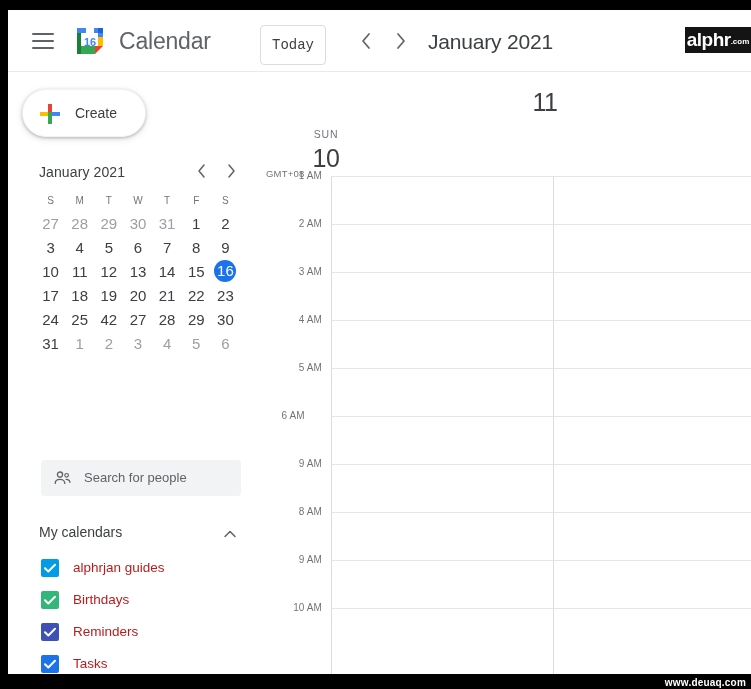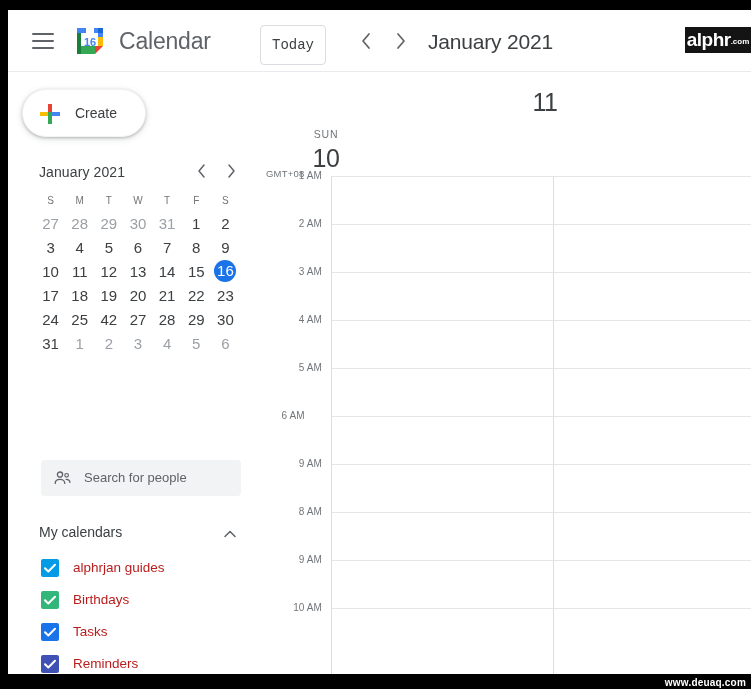--- a/index.html
+++ b/index.html
@@ -603,34 +603,34 @@
           </div>
           <div class="cal-row">
             <div class="cal-check" style="background: rgb(51, 182, 121);">
               <svg width="18" height="18" viewBox="0 0 18 18">
                 <path d="M4 9.3 L7.3 12.5 L14 5.8" stroke="#ffffff" stroke-width="2" fill="none" stroke-linecap="round" stroke-linejoin="round"></path>
               </svg>
             </div>
             <div class="cal-name">Birthdays</div>
           </div>
           <div class="cal-row">
+            <div class="cal-check" style="background: rgb(63, 81, 181);">
+              <svg width="18" height="18" viewBox="0 0 18 18">
+                <path d="M4 9.3 L7.3 12.5 L14 5.8" stroke="#ffffff" stroke-width="2" fill="none" stroke-linecap="round" stroke-linejoin="round"></path>
+              </svg>
+            </div>
+            <div class="cal-name">Reminders</div>
+          </div>
+          <div class="cal-row">
             <div class="cal-check" style="background: rgb(26, 115, 232);">
               <svg width="18" height="18" viewBox="0 0 18 18">
                 <path d="M4 9.3 L7.3 12.5 L14 5.8" stroke="#ffffff" stroke-width="2" fill="none" stroke-linecap="round" stroke-linejoin="round"></path>
               </svg>
             </div>
             <div class="cal-name">Tasks</div>
-          </div>
-          <div class="cal-row">
-            <div class="cal-check" style="background: rgb(63, 81, 181);">
-              <svg width="18" height="18" viewBox="0 0 18 18">
-                <path d="M4 9.3 L7.3 12.5 L14 5.8" stroke="#ffffff" stroke-width="2" fill="none" stroke-linecap="round" stroke-linejoin="round"></path>
-              </svg>
-            </div>
-            <div class="cal-name">Reminders</div>
           </div>
         </div>
 
     </div>
 
     <div id="main">
 
       <div id="day-headers">
         <div id="day-head-0" class="day-col-head">
           <div class="day-dow">SUN</div>

